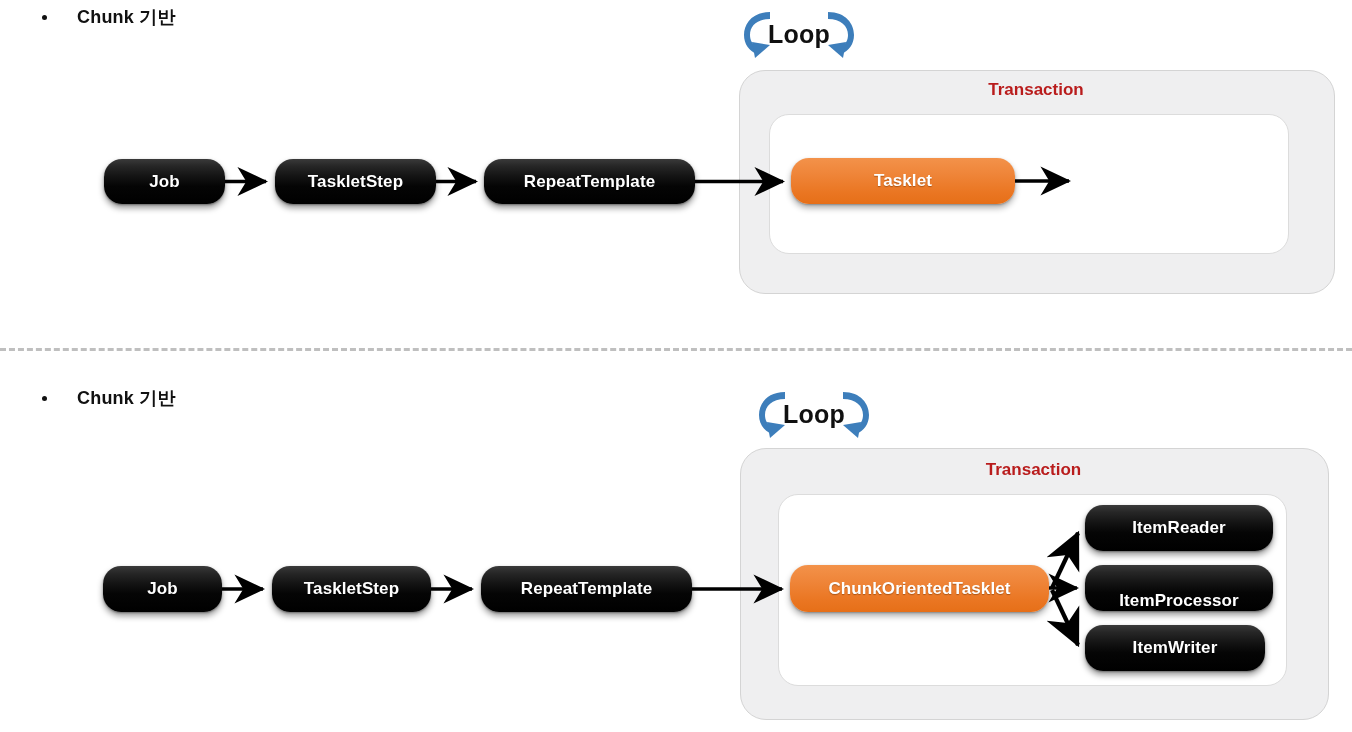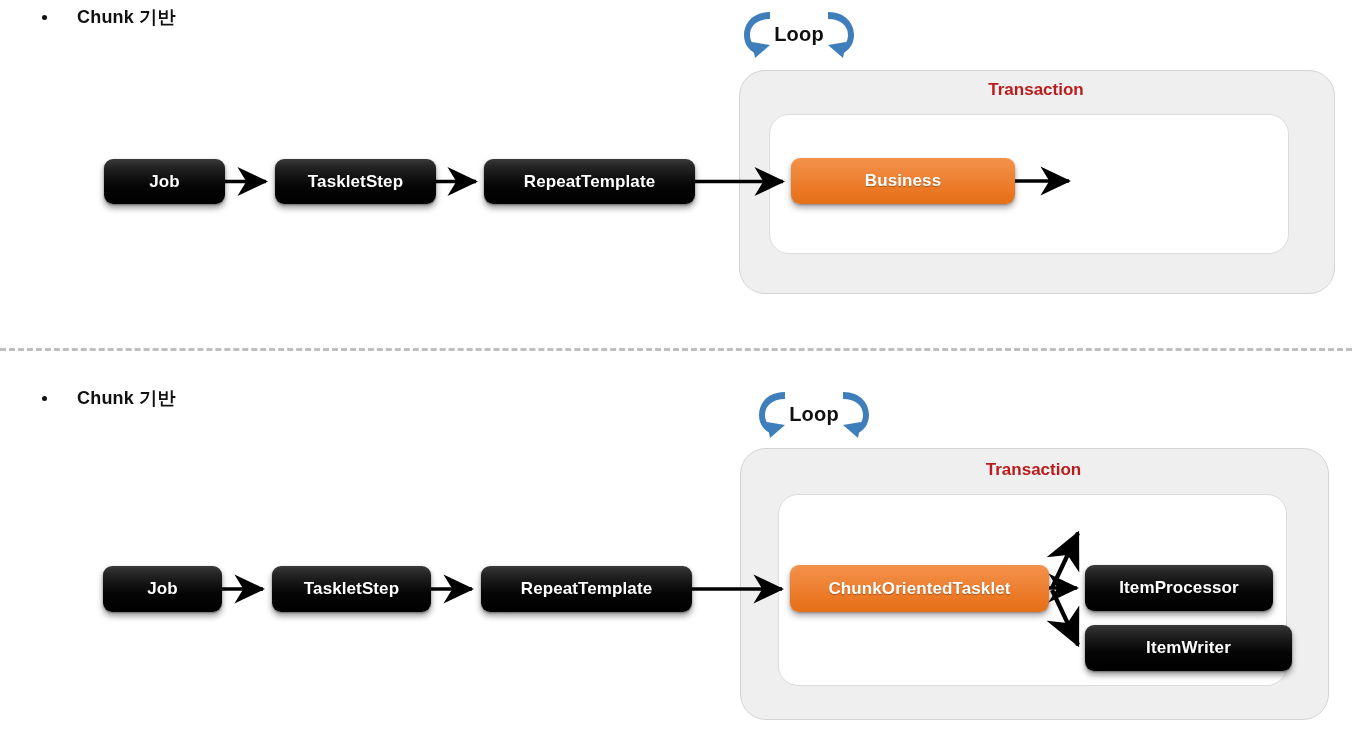--- a/index.html
+++ b/index.html
@@ -42,21 +42,21 @@
     position: absolute;
     left: 0;
     width: 1352px;
     height: 0;
     border-top: 3px dashed #bfbfbf;
   }
 
   
   .node {
     position: absolute;
-    border-radius: 9px;
+    border-radius: 18px;
     background: linear-gradient(180deg,
         #3a3a3a 0%,
         #262626 16%,
         #141414 38%,
         #050505 60%,
         #000000 100%);
     box-shadow: 0 4px 6px rgba(0,0,0,0.40), 0 1px 2px rgba(0,0,0,0.35);
     display: flex;
     align-items: center;
     justify-content: center;
@@ -117,21 +117,21 @@
     height: 56px;
   }
   .loop svg { position: absolute; left: 0; top: 0; }
   .loop .loop-label {
     position: absolute;
     left: 0; top: 0;
     width: 118px; height: 56px;
     display: flex;
     align-items: center;
     justify-content: center;
-    font-size: 20px;
+    font-size: 25px;
     font-weight: bold;
     color: #101010;
     letter-spacing: .2px;
   }
 </style>
 </head>
 <body>
 
 <div class="stage">
 
@@ -148,21 +148,21 @@
     <span>Job</span>
   </div>
   <div class="node" style="left:275px; top:159px; width:161px; height:45px;">
     <span>TaskletStep</span>
   </div>
   <div class="node" style="left:484px; top:159px; width:211px; height:45px;">
     <span>RepeatTemplate</span>
   </div>
 
   <div class="node orange" style="left:791px; top:158px; width:224px; height:46px;">
-    <span>Business</span>
+    <span>Tasklet</span>
   </div>
 
   <div class="loop" style="left:740px; top:6px;">
     <svg width="118" height="56" viewBox="0 0 118 56">
 
       <g fill="#3d7ebb">
         <path d="M30,6 C12,6 4,18 4,29 C4,38 9,45 17,48 L17,41 C12,38 10,34 10,29 C10,20 17,13 30,13 Z"></path>
         <path d="M12,36 L30,39 L15,52 Z"></path>
       </g>
 
@@ -191,24 +191,27 @@
   <div class="node" style="left:272px; top:566px; width:159px; height:46px;">
     <span>TaskletStep</span>
   </div>
   <div class="node" style="left:481px; top:566px; width:211px; height:46px;">
     <span>RepeatTemplate</span>
   </div>
 
   <div class="node orange" style="left:790px; top:565px; width:259px; height:47px;">
     <span>ChunkOrientedTasklet</span>
   </div>
-  <div class="node" style="left:1085px; top:565px; width:188px; height:46px;">
+  <div class="node" style="left:1085px; top:505px; width:188px; height:46px;">
+    <span>ItemReader</span>
+  </div>
+  <div class="node" style="left:1085px; top:565px; width:188px; height:46px;align-items:flex-end;">
     <span>ItemProcessor</span>
   </div>
-  <div class="node" style="left:1085px; top:625px; width:207px; height:46px;">
+  <div class="node" style="left:1085px; top:625px; width:180px; height:46px;">
     <span>ItemWriter</span>
   </div>
 
   <div class="loop" style="left:755px; top:386px;">
     <svg width="118" height="56" viewBox="0 0 118 56">
       <g fill="#3d7ebb">
         <path d="M30,6 C12,6 4,18 4,29 C4,38 9,45 17,48 L17,41 C12,38 10,34 10,29 C10,20 17,13 30,13 Z"></path>
         <path d="M12,36 L30,39 L15,52 Z"></path>
       </g>
       <g fill="#3d7ebb" transform="translate(118,0) scale(-1,1)">

